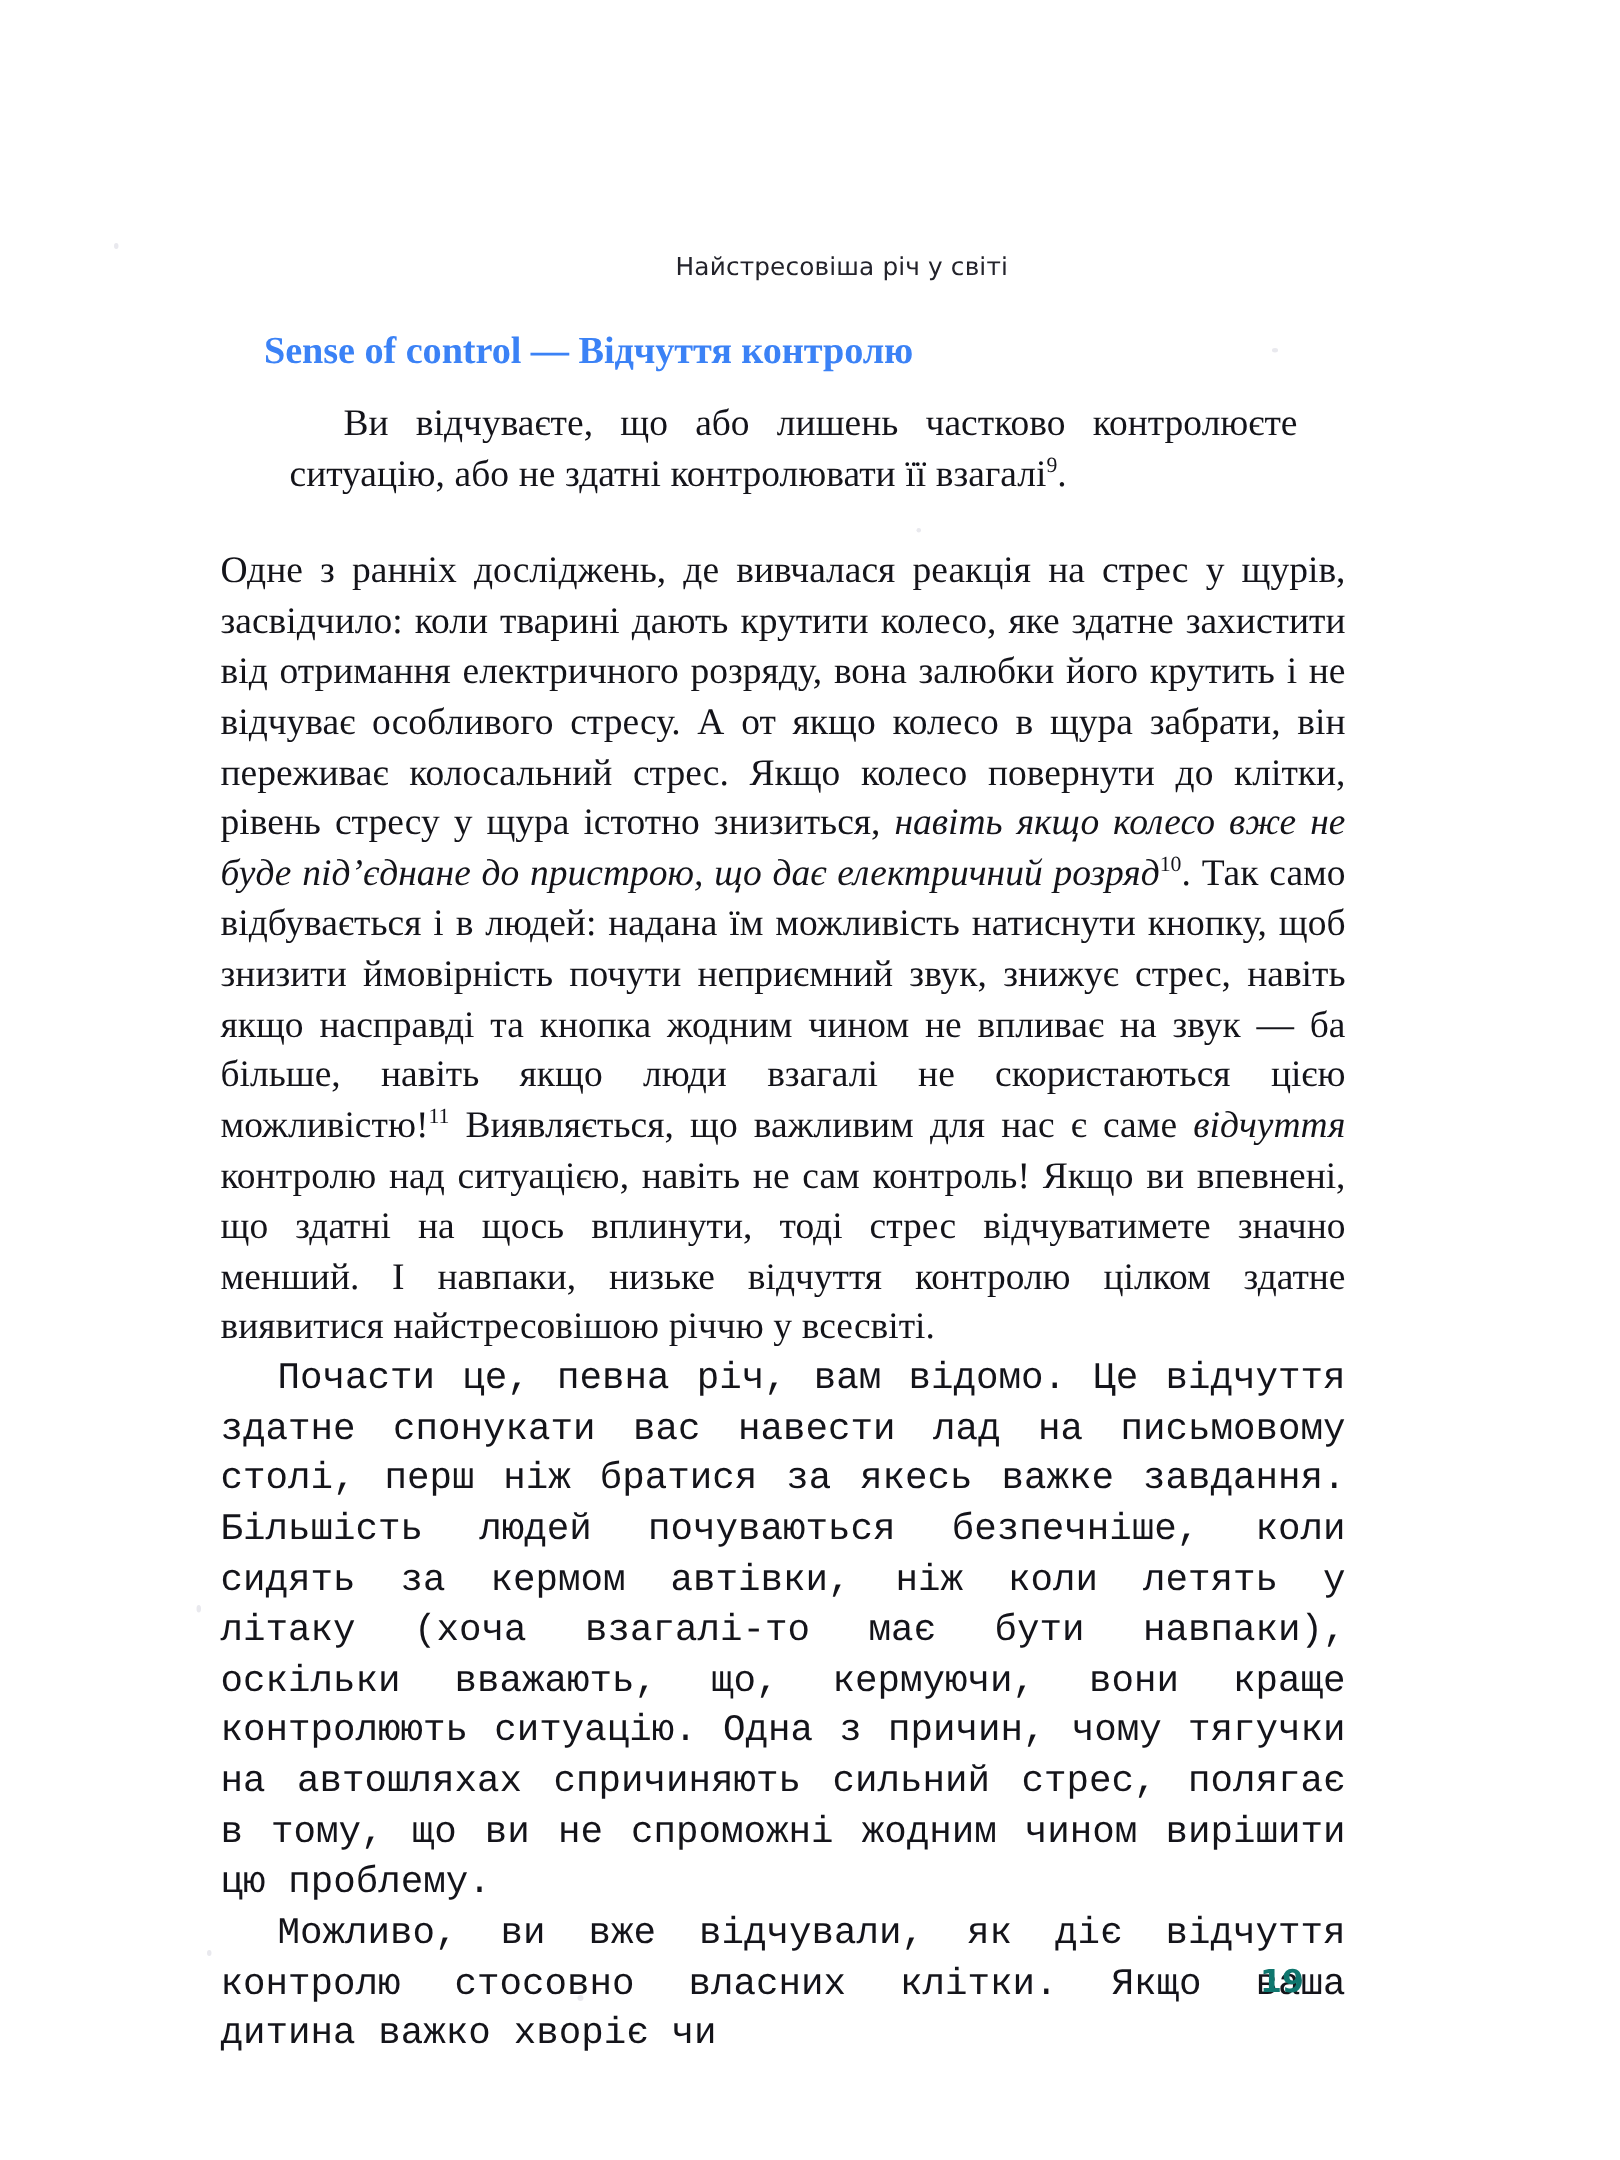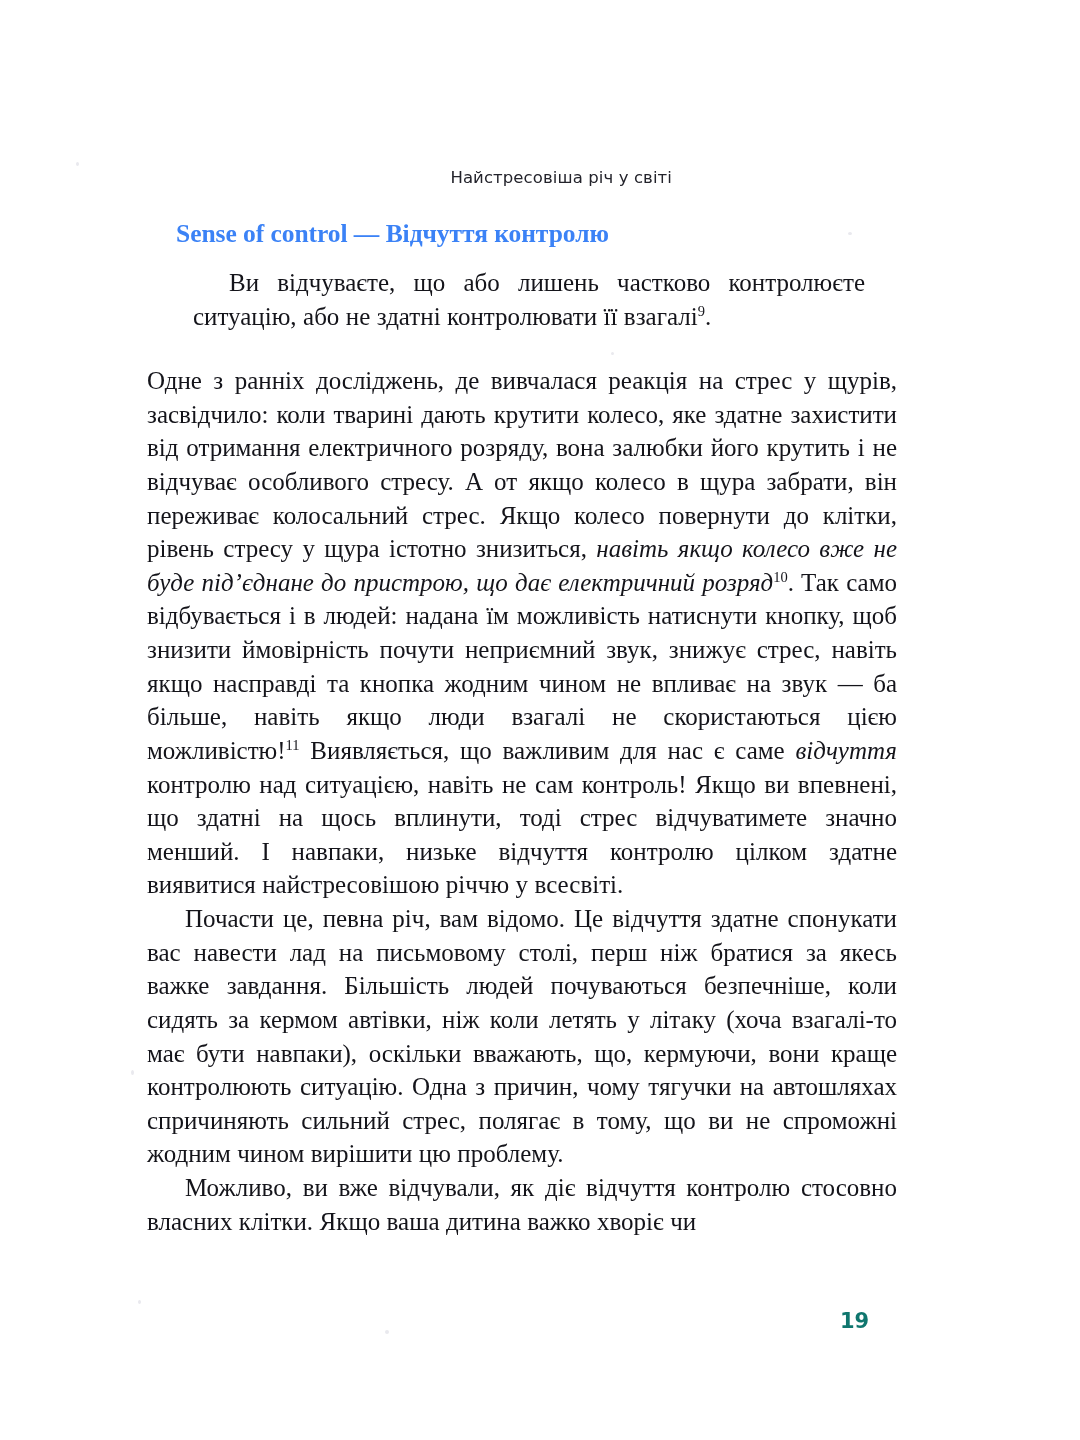--- a/index.html
+++ b/index.html
@@ -74,20 +74,21 @@
     line-height: 1.345;
     margin: 0;
     text-align: justify;
     text-indent: 0;
     color: #14141a;
     hyphens: manual;
   }
 
   p.body-para.indented {
     text-indent: 38px;
+    font-family: Liberation Mono, monospace;
   }
 
   .intro-para,
   p.body-para {
     word-spacing: 0.2px;
   }
 
   em {
     font-style: italic;
   }

